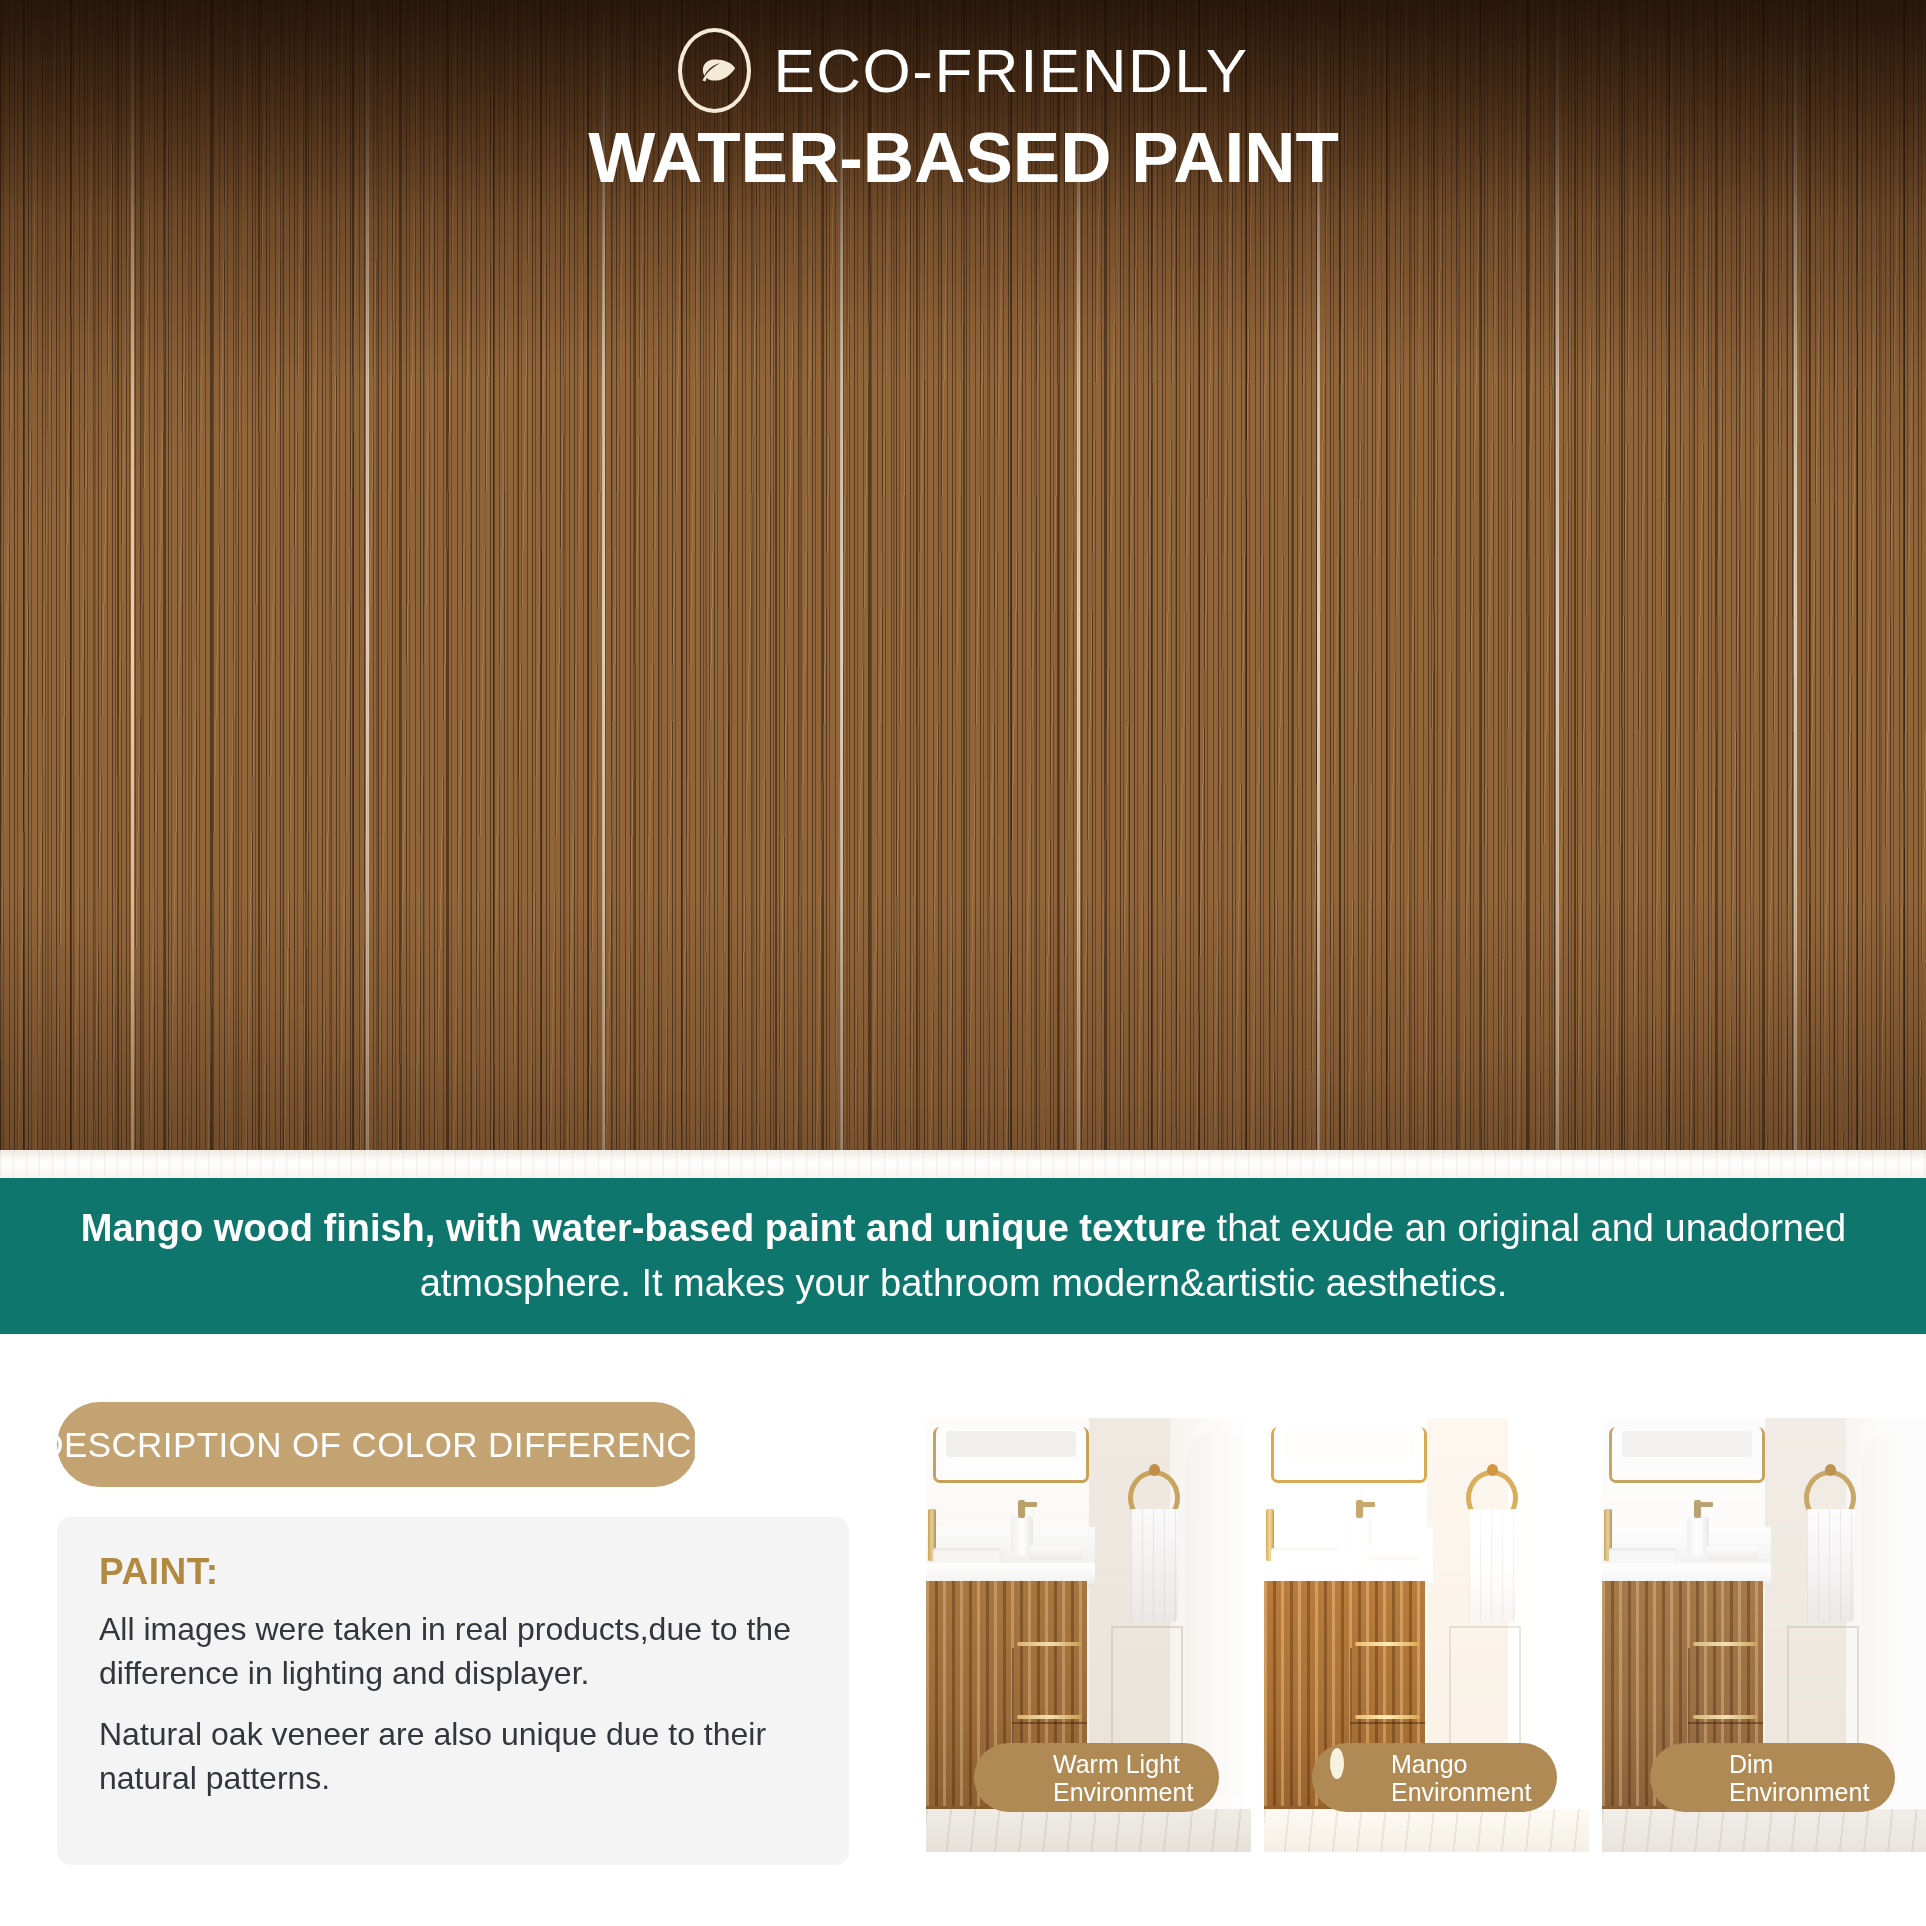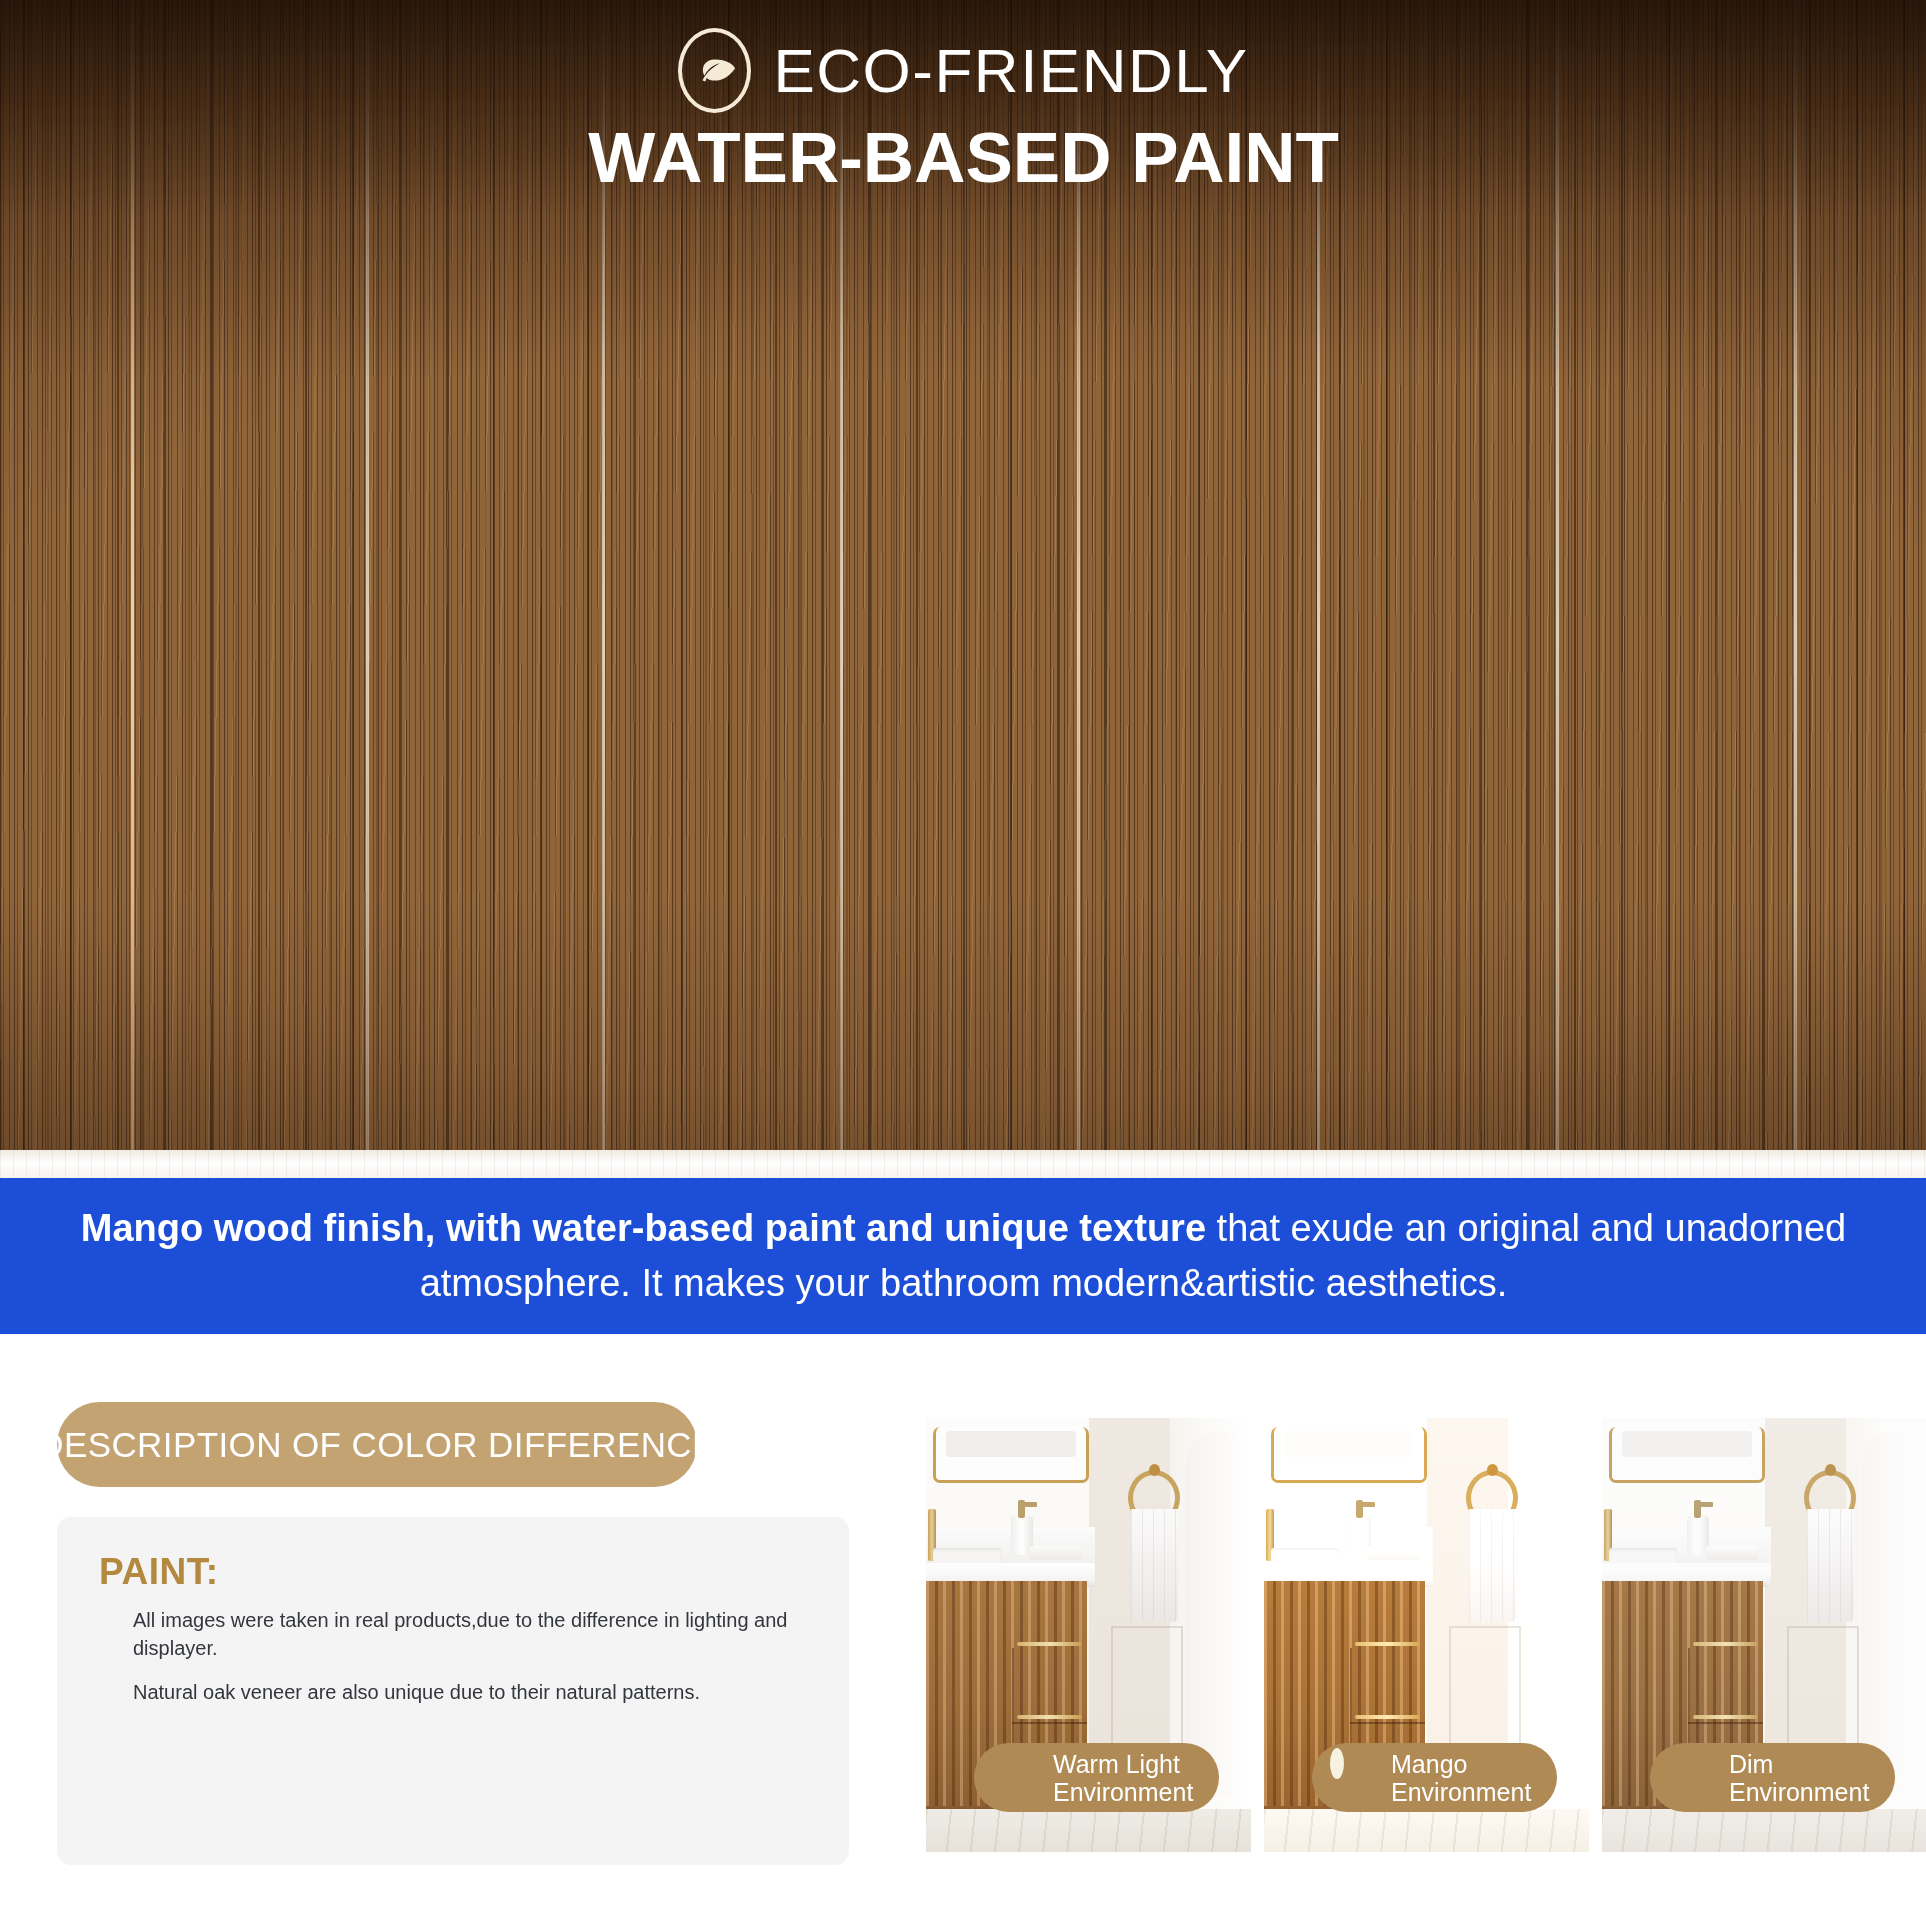--- a/index.html
+++ b/index.html
@@ -134,21 +134,21 @@
     position:absolute; inset:0;
     background:repeating-linear-gradient(90deg,
       rgba(200,185,165,.22) 0px, rgba(200,185,165,.22) 1px,
       rgba(0,0,0,0) 1px, rgba(0,0,0,0) 13px);
   }
 
   
   .gold-banner {
     position:absolute; left:0; top:1178px;
     width:1927px; height:156px;
-    background:#1d4ed8;
+    background:#0f766e;
     display:flex; align-items:center; justify-content:center;
     padding:12px 28px;
   }
   .banner-text {
     text-align:center;
     color:#ffffff;
     font-size:38px;
     line-height:1.45;
     max-width:1861px;
   }
@@ -178,24 +178,23 @@
   }
   .tips-title {
     color:#b3883f;
     font-size:37px;
     font-weight:bold;
     letter-spacing:0.5px;
     margin-bottom:14px;
   }
   .tips-p {
     color:#33363d;
-    font-size:20px;
+    font-size:32px;
     line-height:1.38;
     margin-bottom:17px;
-    margin-left:34px;
   }
 
   
   .thumbs {
     position:absolute; left:926px; top:1418px;
     width:1001px; height:465px;
     display:flex; gap:13px;
   }
   .thumb {
     position:relative;

